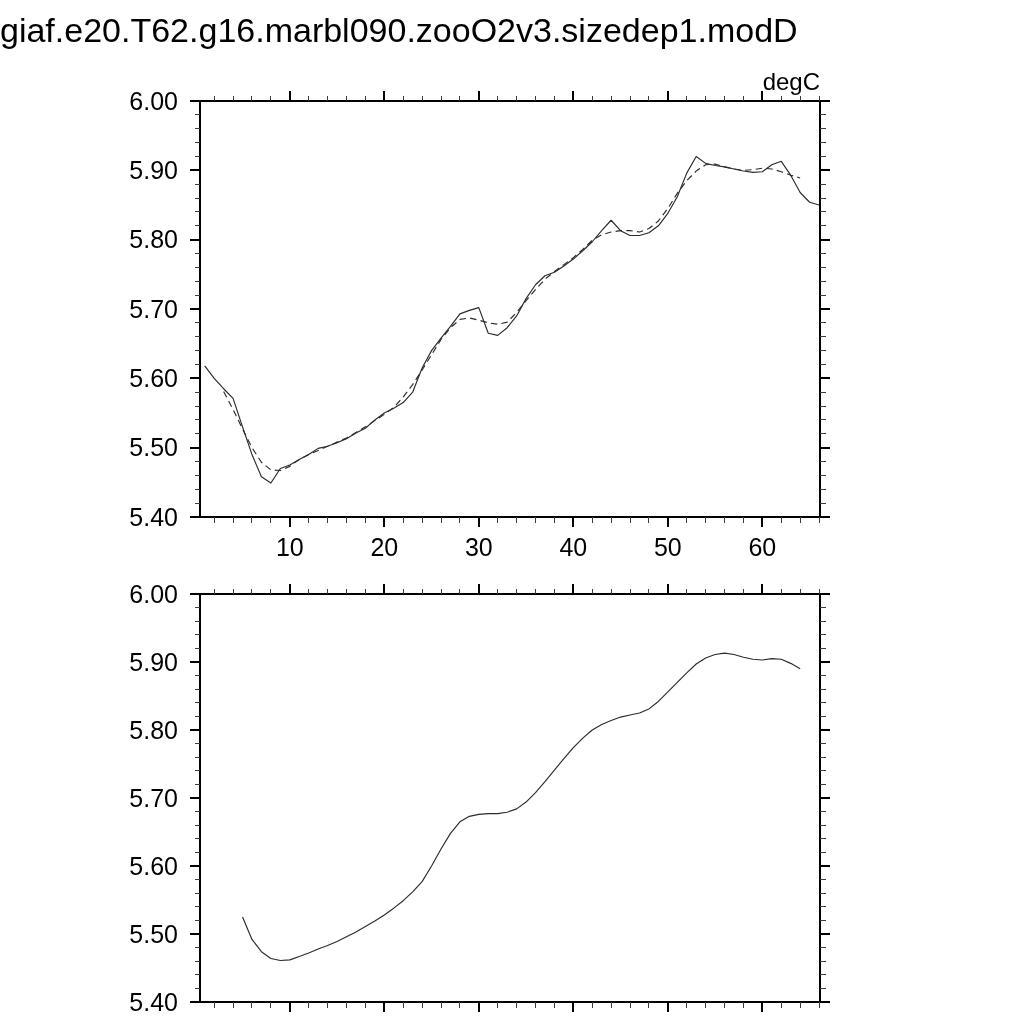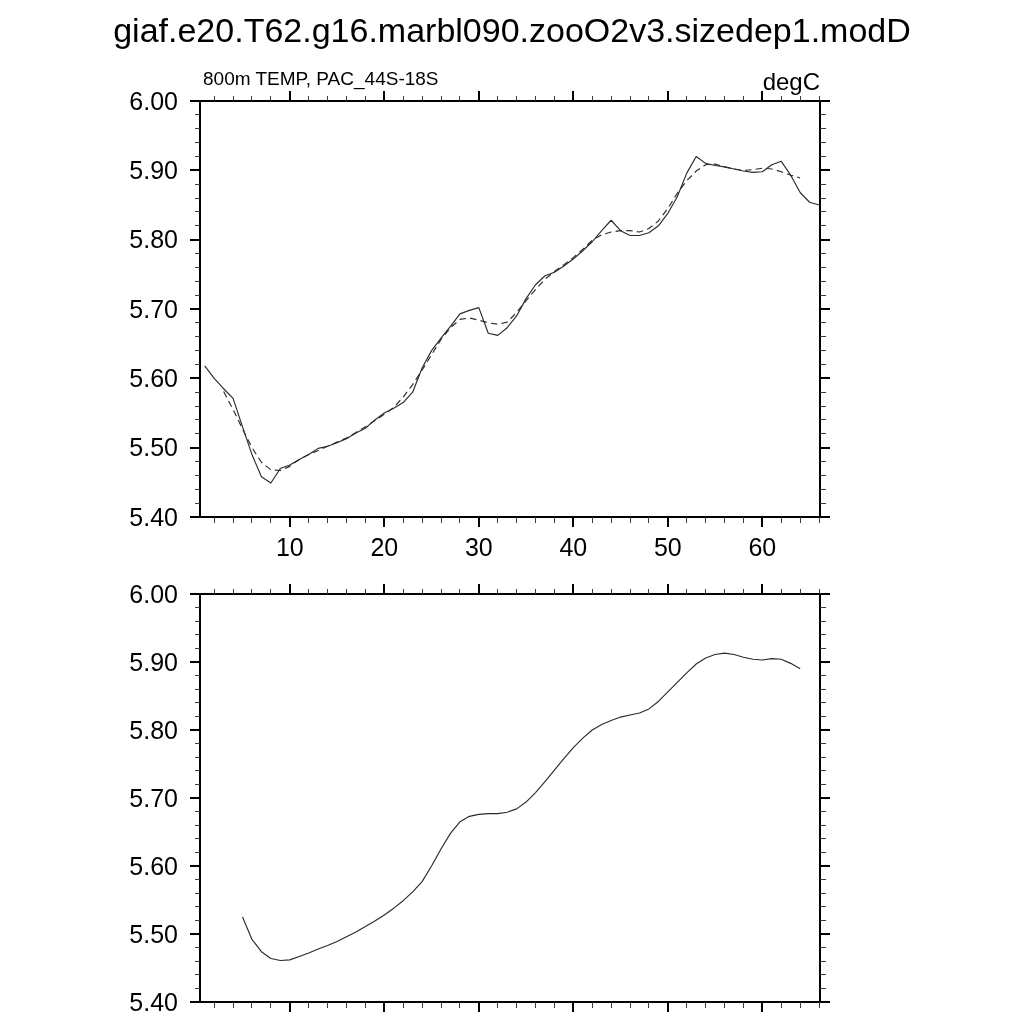--- a/index.html
+++ b/index.html
@@ -1,30 +1,29 @@
 <!DOCTYPE html>
 <html><head>
 <meta charset="utf-8">
 <style>
   html,body{margin:0;padding:0;background:#ffffff;}
   .page{position:relative;width:1024px;height:1024px;overflow:hidden;background:#ffffff;color:#000;
         font-family:"Liberation Sans", sans-serif;}
-  .main-title{position:absolute;top:12px;left:0;right:0;text-align:center;font-size:34px;line-height:1.1;
+  .main-title{position:absolute;top:12px;left:0;right:0;font-size:34px;line-height:1.1;
               white-space:nowrap;}
   .panel-title{position:absolute;top:69px;left:203px;font-size:19px;line-height:1.1;white-space:nowrap;}
   .panel-units{position:absolute;top:69px;right:204px;font-size:24px;line-height:1.1;white-space:nowrap;}
   svg.chart{position:absolute;top:0;left:0;}
   text.ticklabel{font-family:"Liberation Sans", sans-serif;font-size:25px;fill:#000;}
 </style>
 </head>
 <body>
 
 <div class="page">
   <div class="main-title">giaf.e20.T62.g16.marbl090.zooO2v3.sizedep1.modD</div>
-  <div class="panel-title">800m TEMP, PAC_44S-18S</div>
   <div class="panel-units">degC</div>
   <svg class="chart" id="chart-svg" width="1024" height="1024" viewBox="0 0 1024 1024">
       <g>
         <g shape-rendering="crispEdges">
           <rect x="200" y="101" width="620" height="416" fill="none" stroke="#000000" stroke-width="2"></rect>
           <line x1="289.7865853658536" y1="517" x2="289.7865853658536" y2="527" stroke="#000000" stroke-width="1.8"></line>
           <line x1="289.7865853658536" y1="101" x2="289.7865853658536" y2="91" stroke="#000000" stroke-width="1.8"></line>
           <line x1="384.2987804878049" y1="517" x2="384.2987804878049" y2="527" stroke="#000000" stroke-width="1.8"></line>
           <line x1="384.2987804878049" y1="101" x2="384.2987804878049" y2="91" stroke="#000000" stroke-width="1.8"></line>
           <line x1="478.8109756097561" y1="517" x2="478.8109756097561" y2="527" stroke="#000000" stroke-width="1.8"></line>

